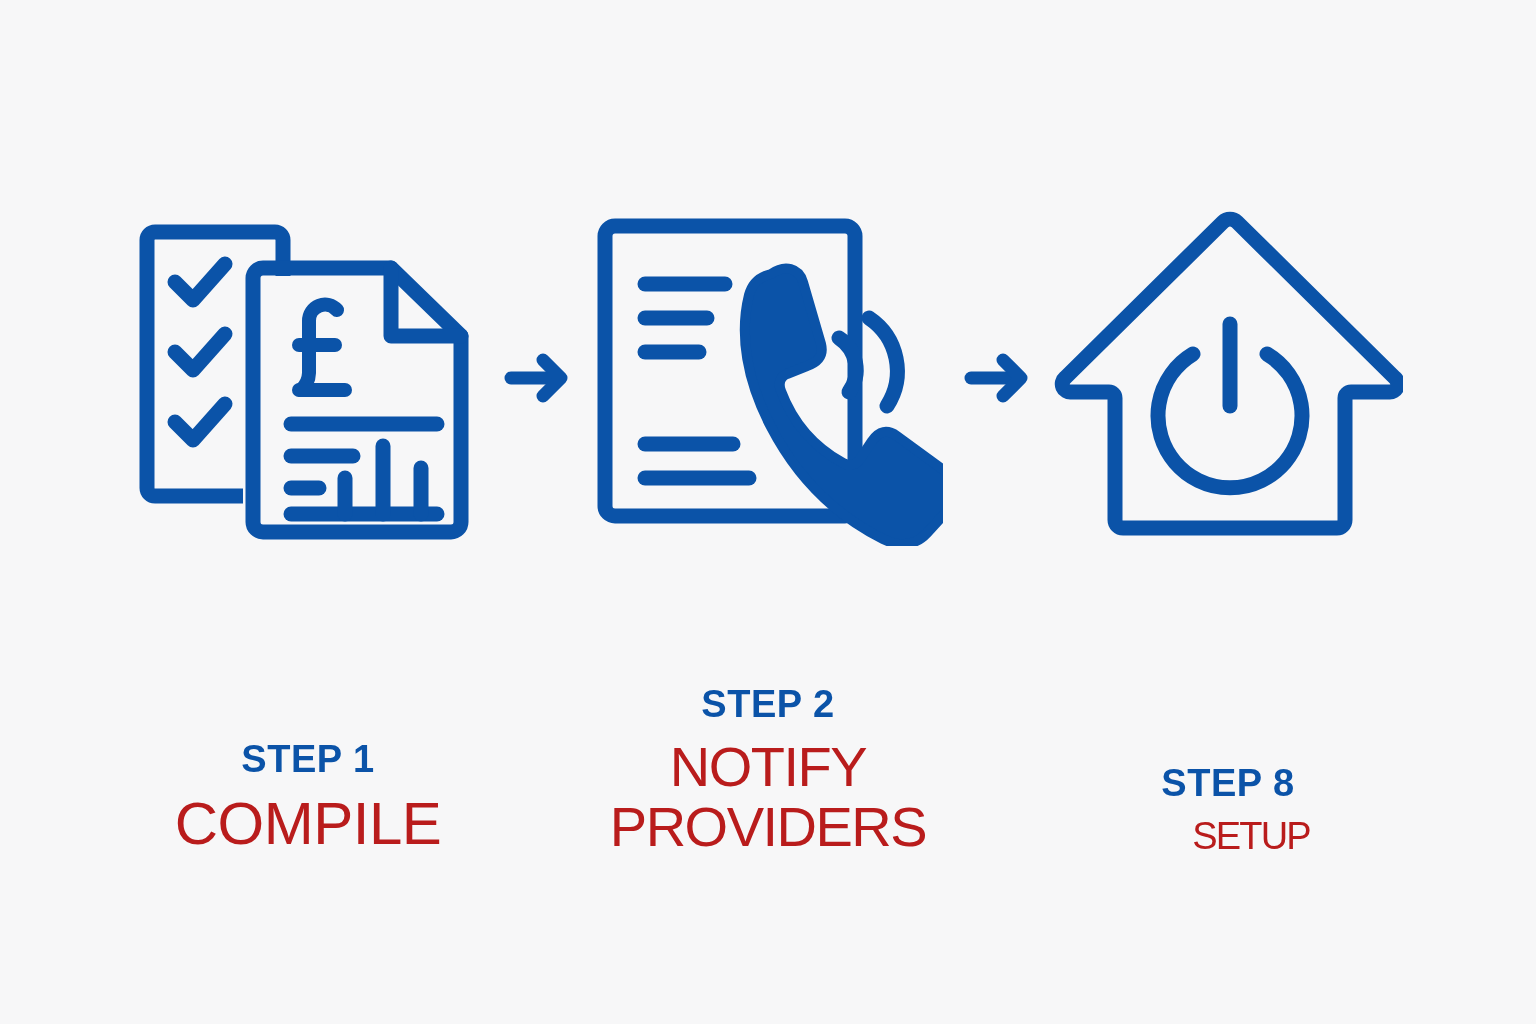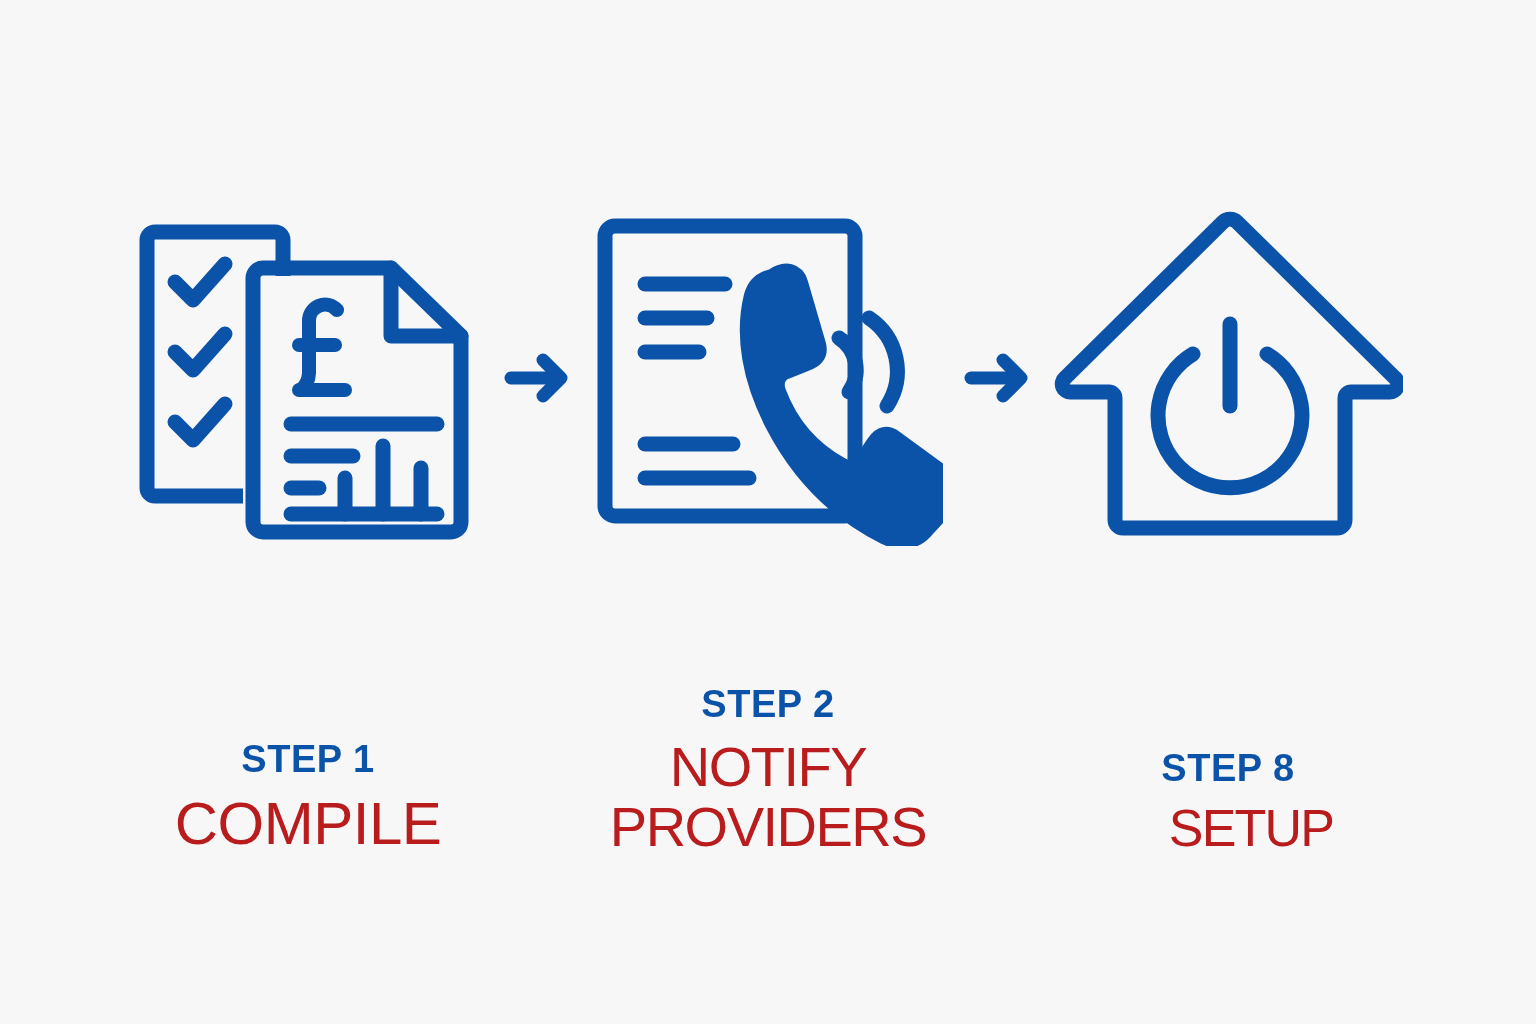--- a/index.html
+++ b/index.html
@@ -93,21 +93,21 @@
   .step-title {
     color: #b91c1c;
     font-size: 60px;
     font-weight: normal;
     line-height: 1.06;
     letter-spacing: -0.5px;
     margin: 0;
   }
   .step-title .ln { display: block; white-space: nowrap; }
   .step-title.tight { font-size: 56px; letter-spacing: -1.5px; }
-  .step-title.tighter { font-size: 52px; letter-spacing: -1.8px; margin-left: 46px; }
+  .step-title.tighter { font-size: 38px; letter-spacing: -1.8px; margin-left: 46px; }
 </style>
 </head>
 <body>
 
 <div id="stage">
 
   <div class="flow-row">
 
     <div class="icon-cell">
       <svg width="350" height="340" viewBox="0 0 350 340" xmlns="http://www.w3.org/2000/svg" fill="none" stroke="#0b53a8" stroke-width="15" stroke-linecap="round" stroke-linejoin="round">

